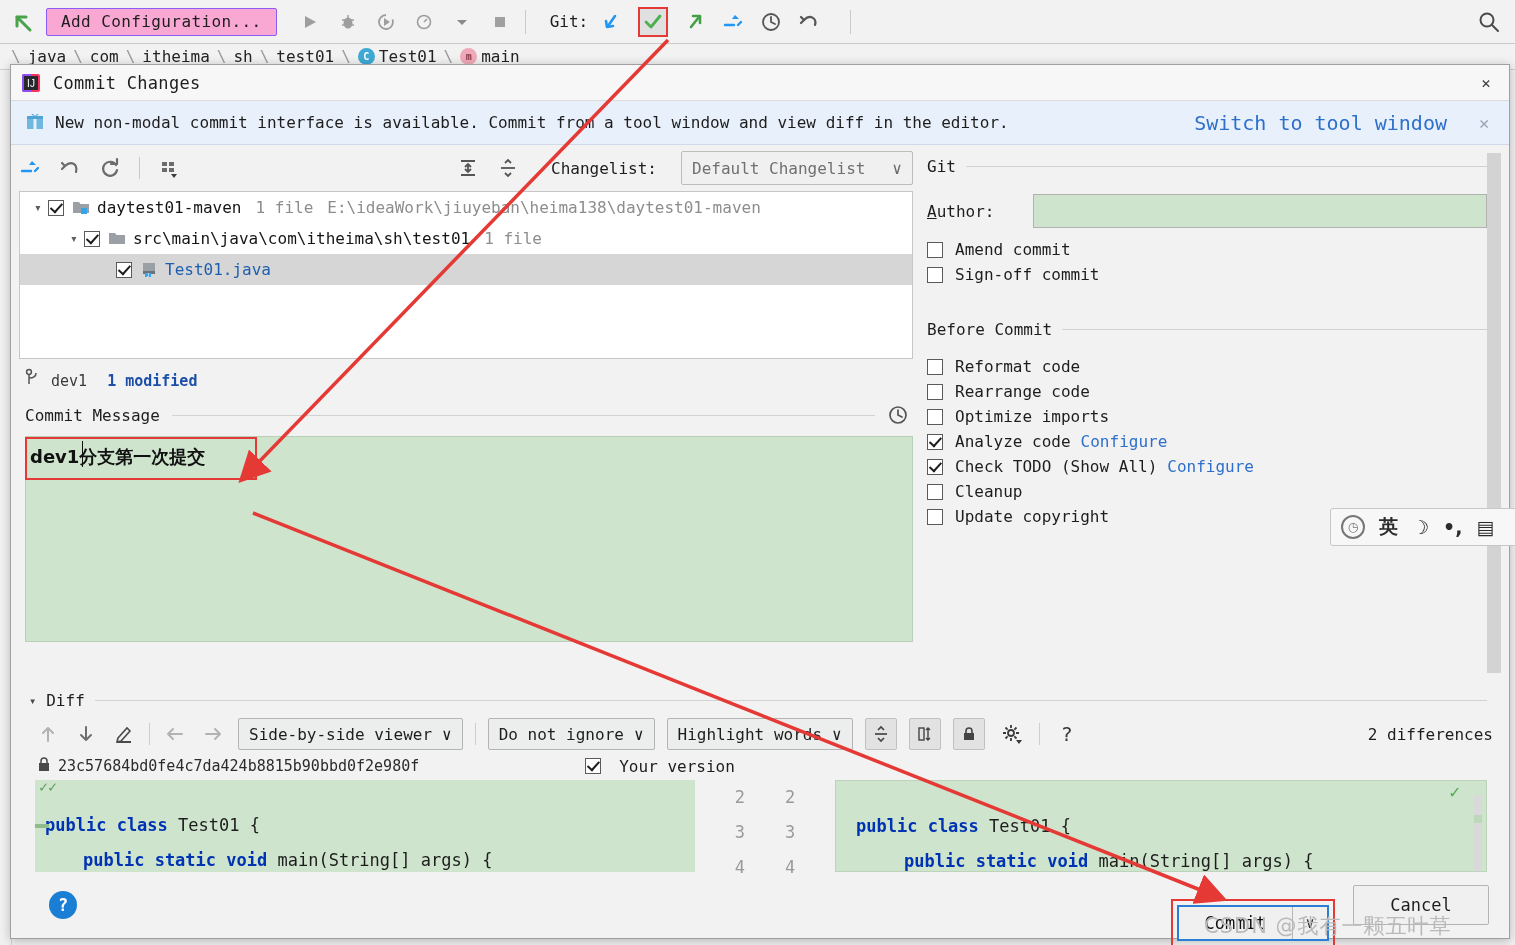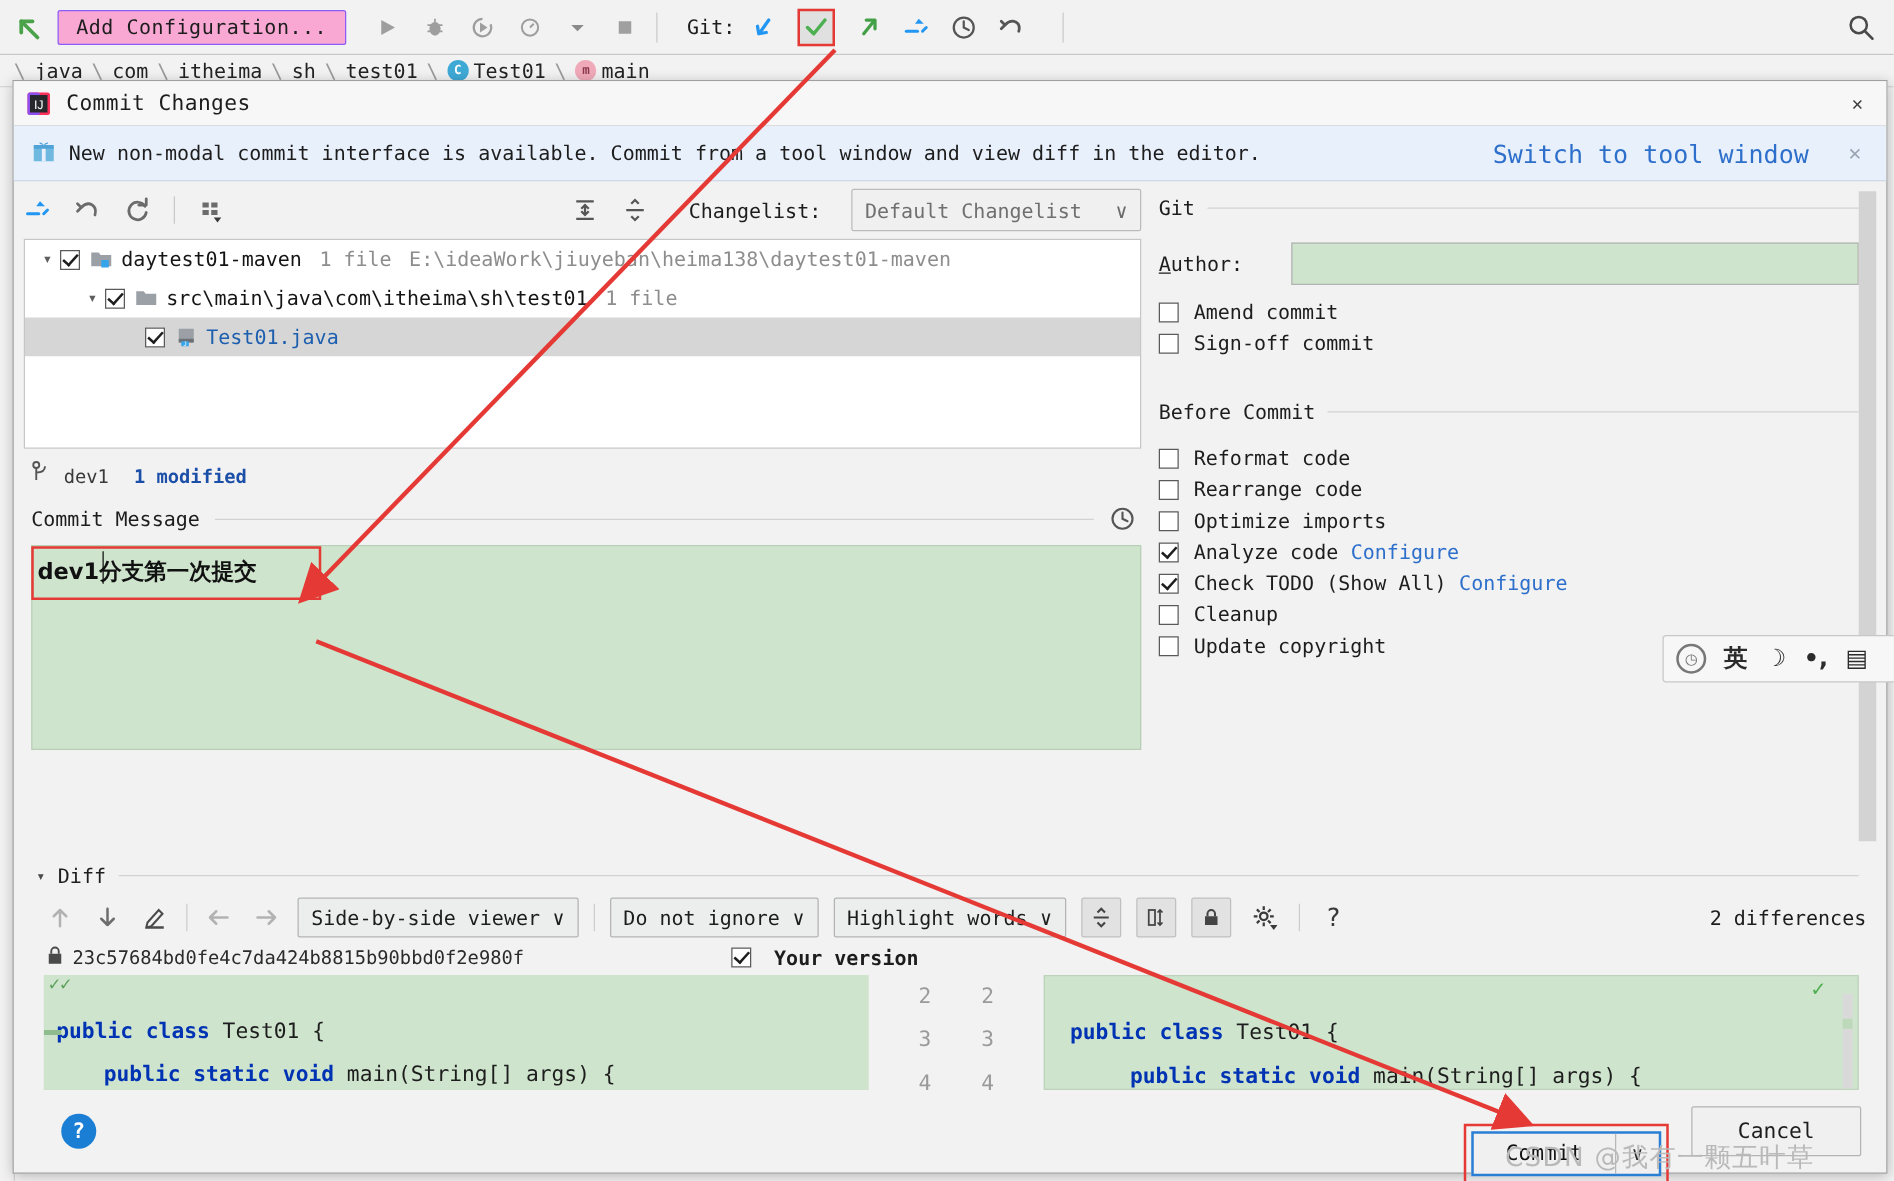--- a/index.html
+++ b/index.html
@@ -149,21 +149,21 @@
 
   
   .cm-head {
     display: flex; align-items: center; gap: 12px;
     padding: 10px 12px 0 14px;
   }
   .cm-title { font-size: 16px; white-space: nowrap; }
   .cm-rule { flex: 1; height: 1px; background: #d2d2d2; }
   .cm-clock { width: 22px; height: 22px; }
   .cm-area {
-    margin: 10px 8px 0 14px; height: 164px; position: relative;
+    margin: 10px 8px 0 14px; height: 206px; position: relative;
     background: #cfe4cd; border: 1px solid #b9cfb7;
   }
   .cm-red {
     position: absolute; left: -1px; top: 0px; width: 232px; height: 43px;
     border: 2px solid #e53935;
   }
   .cm-text {
     position: absolute; left: 4px; top: 8px;
     font-size: 18px; font-weight: bold; color: #111;
     white-space: nowrap; font-family: "DejaVu Sans", "Liberation Sans", sans-serif;
@@ -219,21 +219,21 @@
   }
   .dt-btn {
     width: 32px; height: 32px; background:#e2e2e2; border:1px solid #c0c0c0;
     display:flex; align-items:center; justify-content:center; border-radius:2px;
   }
   .dt-plain { width: 30px; height: 30px; display:flex; align-items:center; justify-content:center; }
   .dt-diffcount { margin-left: auto; font-size: 16px; }
 
   .diff-labels { display:flex; align-items:center; padding: 6px 0 0 26px; }
   .lock-row { display:flex; align-items:center; gap:7px; font-size:15px; color:#2b2b2b; }
-  .your-ver { display:flex; align-items:center; gap:10px; margin-left: 0; font-size:16px;font-weight:bold; }
+  .your-ver { display:flex; align-items:center; gap:10px; margin-left: 0; font-size:16px; }
 
   .diff-view { display:flex; height: 92px; margin-top: 4px; }
   .diff-side { position: relative; overflow:hidden; background:#cfe4cd; }
   .diff-left { width: 660px; margin-left: 24px; }
   .diff-right { flex:1; margin-right: 22px; margin-left: 0; border:1px solid #bdd3bb; }
   .gutter { width: 140px; display:flex; justify-content:center; gap: 40px;
             color:#9a9a9a; font-size: 17px; padding-top: 0px; background:#f2f2f2;}
   .gut-col { display:flex; flex-direction:column; align-items:center; }
   .gut-col span { height: 35px; line-height: 35px; }
   .code-line { font-size: 17px; height: 35px; line-height: 35px; white-space: nowrap; padding-left: 10px; }

